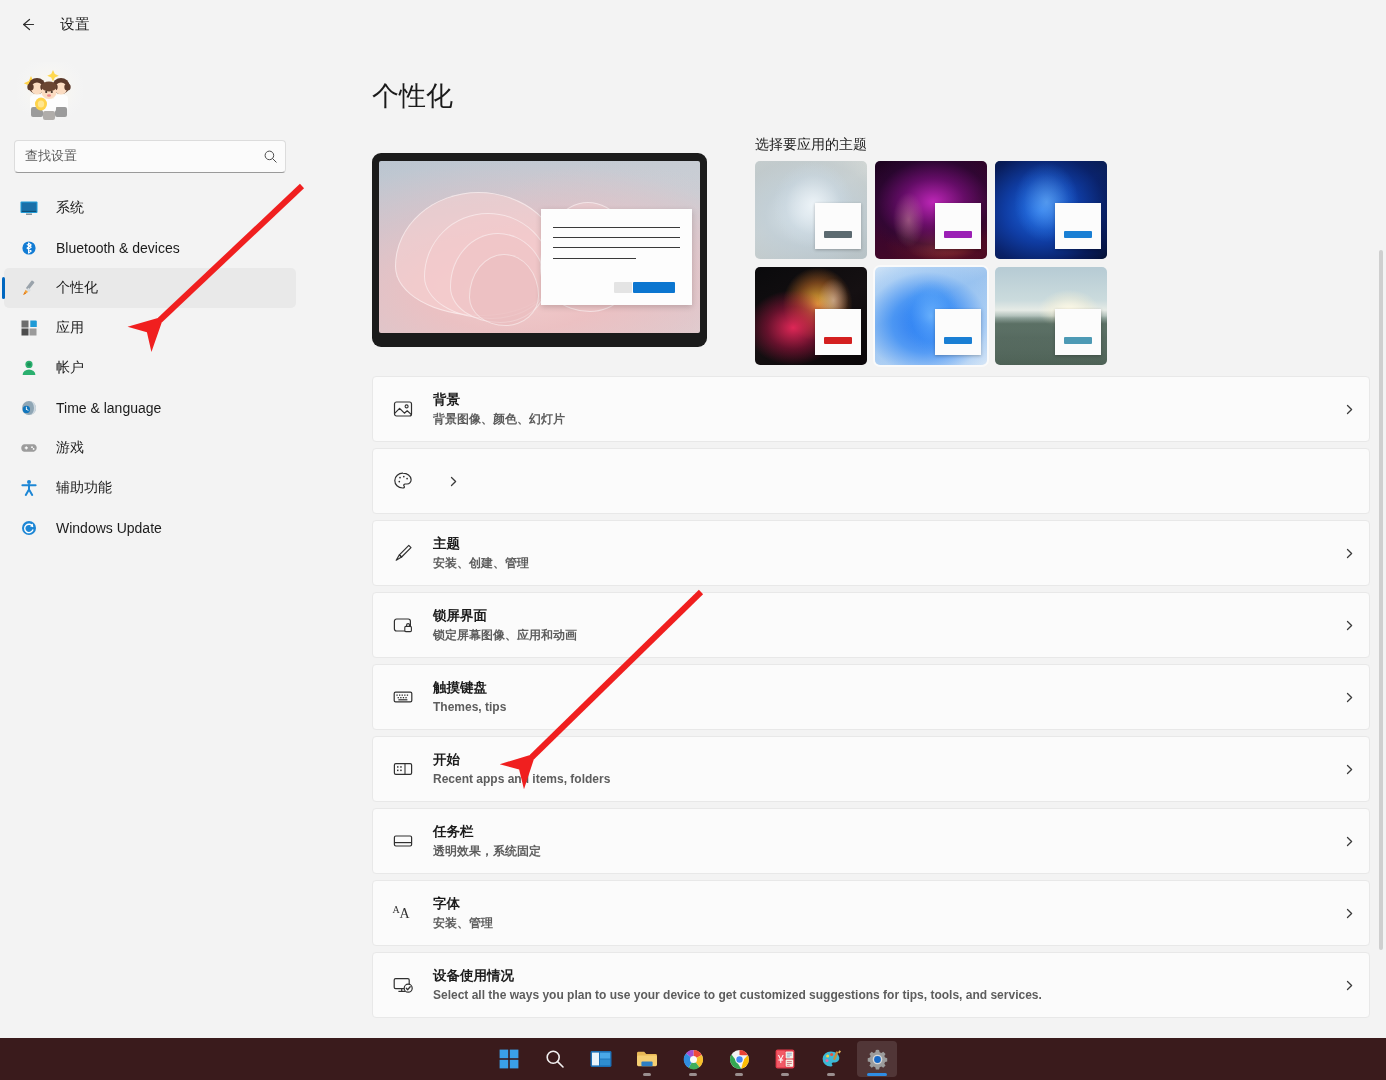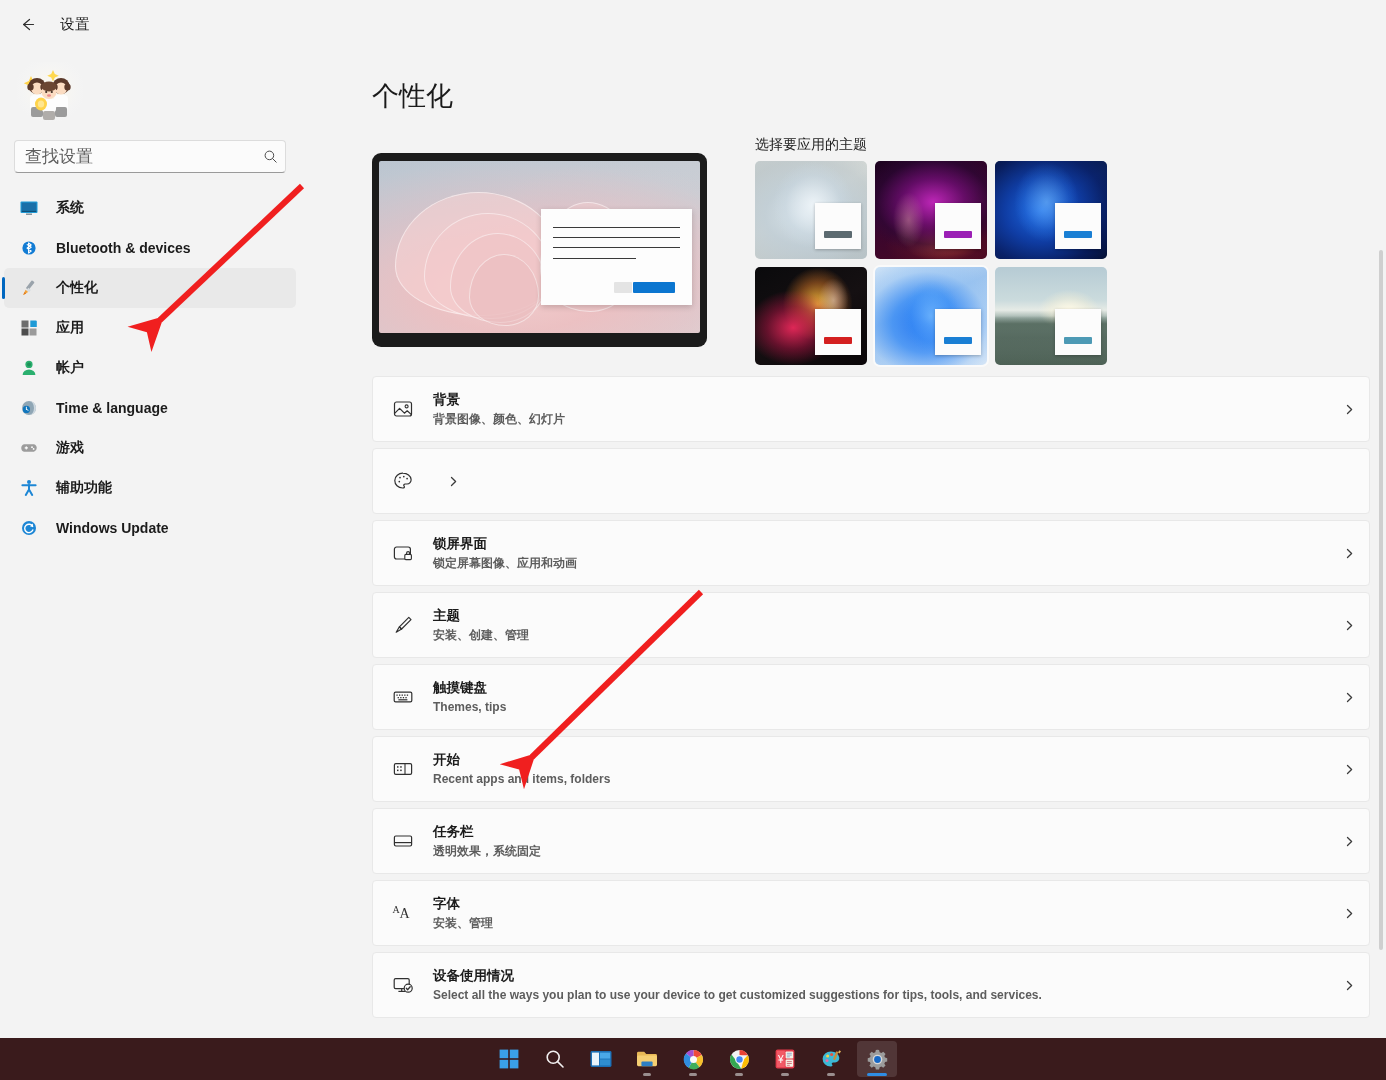--- a/index.html
+++ b/index.html
@@ -47,27 +47,27 @@
     position: absolute; left: 14px; top: 92px;
     width: 272px; height: 33px;
     background: #fbfbfb;
     border: 1px solid #dcdcdc;
     border-bottom: 1px solid #9a9a9a;
     border-radius: 4px;
     display: flex; align-items: center;
   }
   .search-box input {
     flex: 1; height: 100%; border: none; outline: none; background: transparent;
-    font-family: Liberation Sans, sans-serif; font-size: 17px; color: #8b5cf6;
+    font-family: Liberation Mono, monospace; font-size: 13px; color: #8b5cf6;
     padding: 0 10px;
   }
   .search-box input::placeholder { color: #5e5e5e; }
   .search-ico { width: 30px; display: flex; align-items: center; justify-content: center; }
 
-  .nav { position: absolute; left: 0; top: 140px; width: 300px; font-weight: bold; }
+  .nav { position: absolute; left: 0; top: 140px; width: 300px; }
   .nav-item {
     position: relative; height: 40px; margin: 0 4px 0 4px;
     display: flex; align-items: center; border-radius: 5px;
     cursor: pointer; padding-left: 14px;
   }
   .nav-item.active { background: #e9e9e9; }
   .nav-item.active::before {
     content: ""; position: absolute; left: -2px; top: 9px;
     width: 3px; height: 22px; background: #0067c0; border-radius: 2px;
   }
@@ -525,46 +525,46 @@
         <span class="row-chev">
           <svg width="13" height="13" viewBox="0 0 13 13">
               <path d="M4.5 2.5 L8.6 6.5 L4.5 10.5" fill="none" stroke="#3b3b3b" stroke-width="1.3" stroke-linecap="round" stroke-linejoin="round"></path>
             </svg>
         </span>
       </div>
 
       <div class="row">
         <span class="row-ico">
           <svg width="22" height="22" viewBox="0 0 22 22">
+            <path d="M16.8 3.4 L7.4 12.8 L9.6 15 L19 5.6 Z" fill="none" stroke="#303030" stroke-width="1.2" stroke-linejoin="round"></path>
+            <path d="M7.4 12.8 L4.2 18.2 L9.6 15 Z" fill="none" stroke="#303030" stroke-width="1.2" stroke-linejoin="round"></path>
+          </svg>
+        </span>
+        <span class="row-text">
+          <span class="row-title">主题</span><br>
+          <span class="row-sub">安装、创建、管理</span>
+        </span>
+        <span class="row-chev">
+          <svg width="13" height="13" viewBox="0 0 13 13">
+              <path d="M4.5 2.5 L8.6 6.5 L4.5 10.5" fill="none" stroke="#3b3b3b" stroke-width="1.3" stroke-linecap="round" stroke-linejoin="round"></path>
+            </svg>
+        </span>
+      </div>
+
+      <div class="row">
+        <span class="row-ico">
+          <svg width="22" height="22" viewBox="0 0 22 22">
             <rect x="2.4" y="5" width="16" height="12" rx="2.2" fill="none" stroke="#303030" stroke-width="1.2"></rect>
             <rect x="12.8" y="12.4" width="6.6" height="5.2" rx="1" fill="#fbfbfb" stroke="#303030" stroke-width="1.1"></rect>
             <path d="M14.6 12.4 v-1.3 a1.5 1.5 0 0 1 3 0 v1.3" fill="none" stroke="#303030" stroke-width="1.1"></path>
           </svg>
         </span>
         <span class="row-text">
           <span class="row-title">锁屏界面</span><br>
           <span class="row-sub">锁定屏幕图像、应用和动画</span>
-        </span>
-        <span class="row-chev">
-          <svg width="13" height="13" viewBox="0 0 13 13">
-              <path d="M4.5 2.5 L8.6 6.5 L4.5 10.5" fill="none" stroke="#3b3b3b" stroke-width="1.3" stroke-linecap="round" stroke-linejoin="round"></path>
-            </svg>
-        </span>
-      </div>
-
-      <div class="row">
-        <span class="row-ico">
-          <svg width="22" height="22" viewBox="0 0 22 22">
-            <path d="M16.8 3.4 L7.4 12.8 L9.6 15 L19 5.6 Z" fill="none" stroke="#303030" stroke-width="1.2" stroke-linejoin="round"></path>
-            <path d="M7.4 12.8 L4.2 18.2 L9.6 15 Z" fill="none" stroke="#303030" stroke-width="1.2" stroke-linejoin="round"></path>
-          </svg>
-        </span>
-        <span class="row-text">
-          <span class="row-title">主题</span><br>
-          <span class="row-sub">安装、创建、管理</span>
         </span>
         <span class="row-chev">
           <svg width="13" height="13" viewBox="0 0 13 13">
               <path d="M4.5 2.5 L8.6 6.5 L4.5 10.5" fill="none" stroke="#3b3b3b" stroke-width="1.3" stroke-linecap="round" stroke-linejoin="round"></path>
             </svg>
         </span>
       </div>
 
       <div class="row">
         <span class="row-ico">

